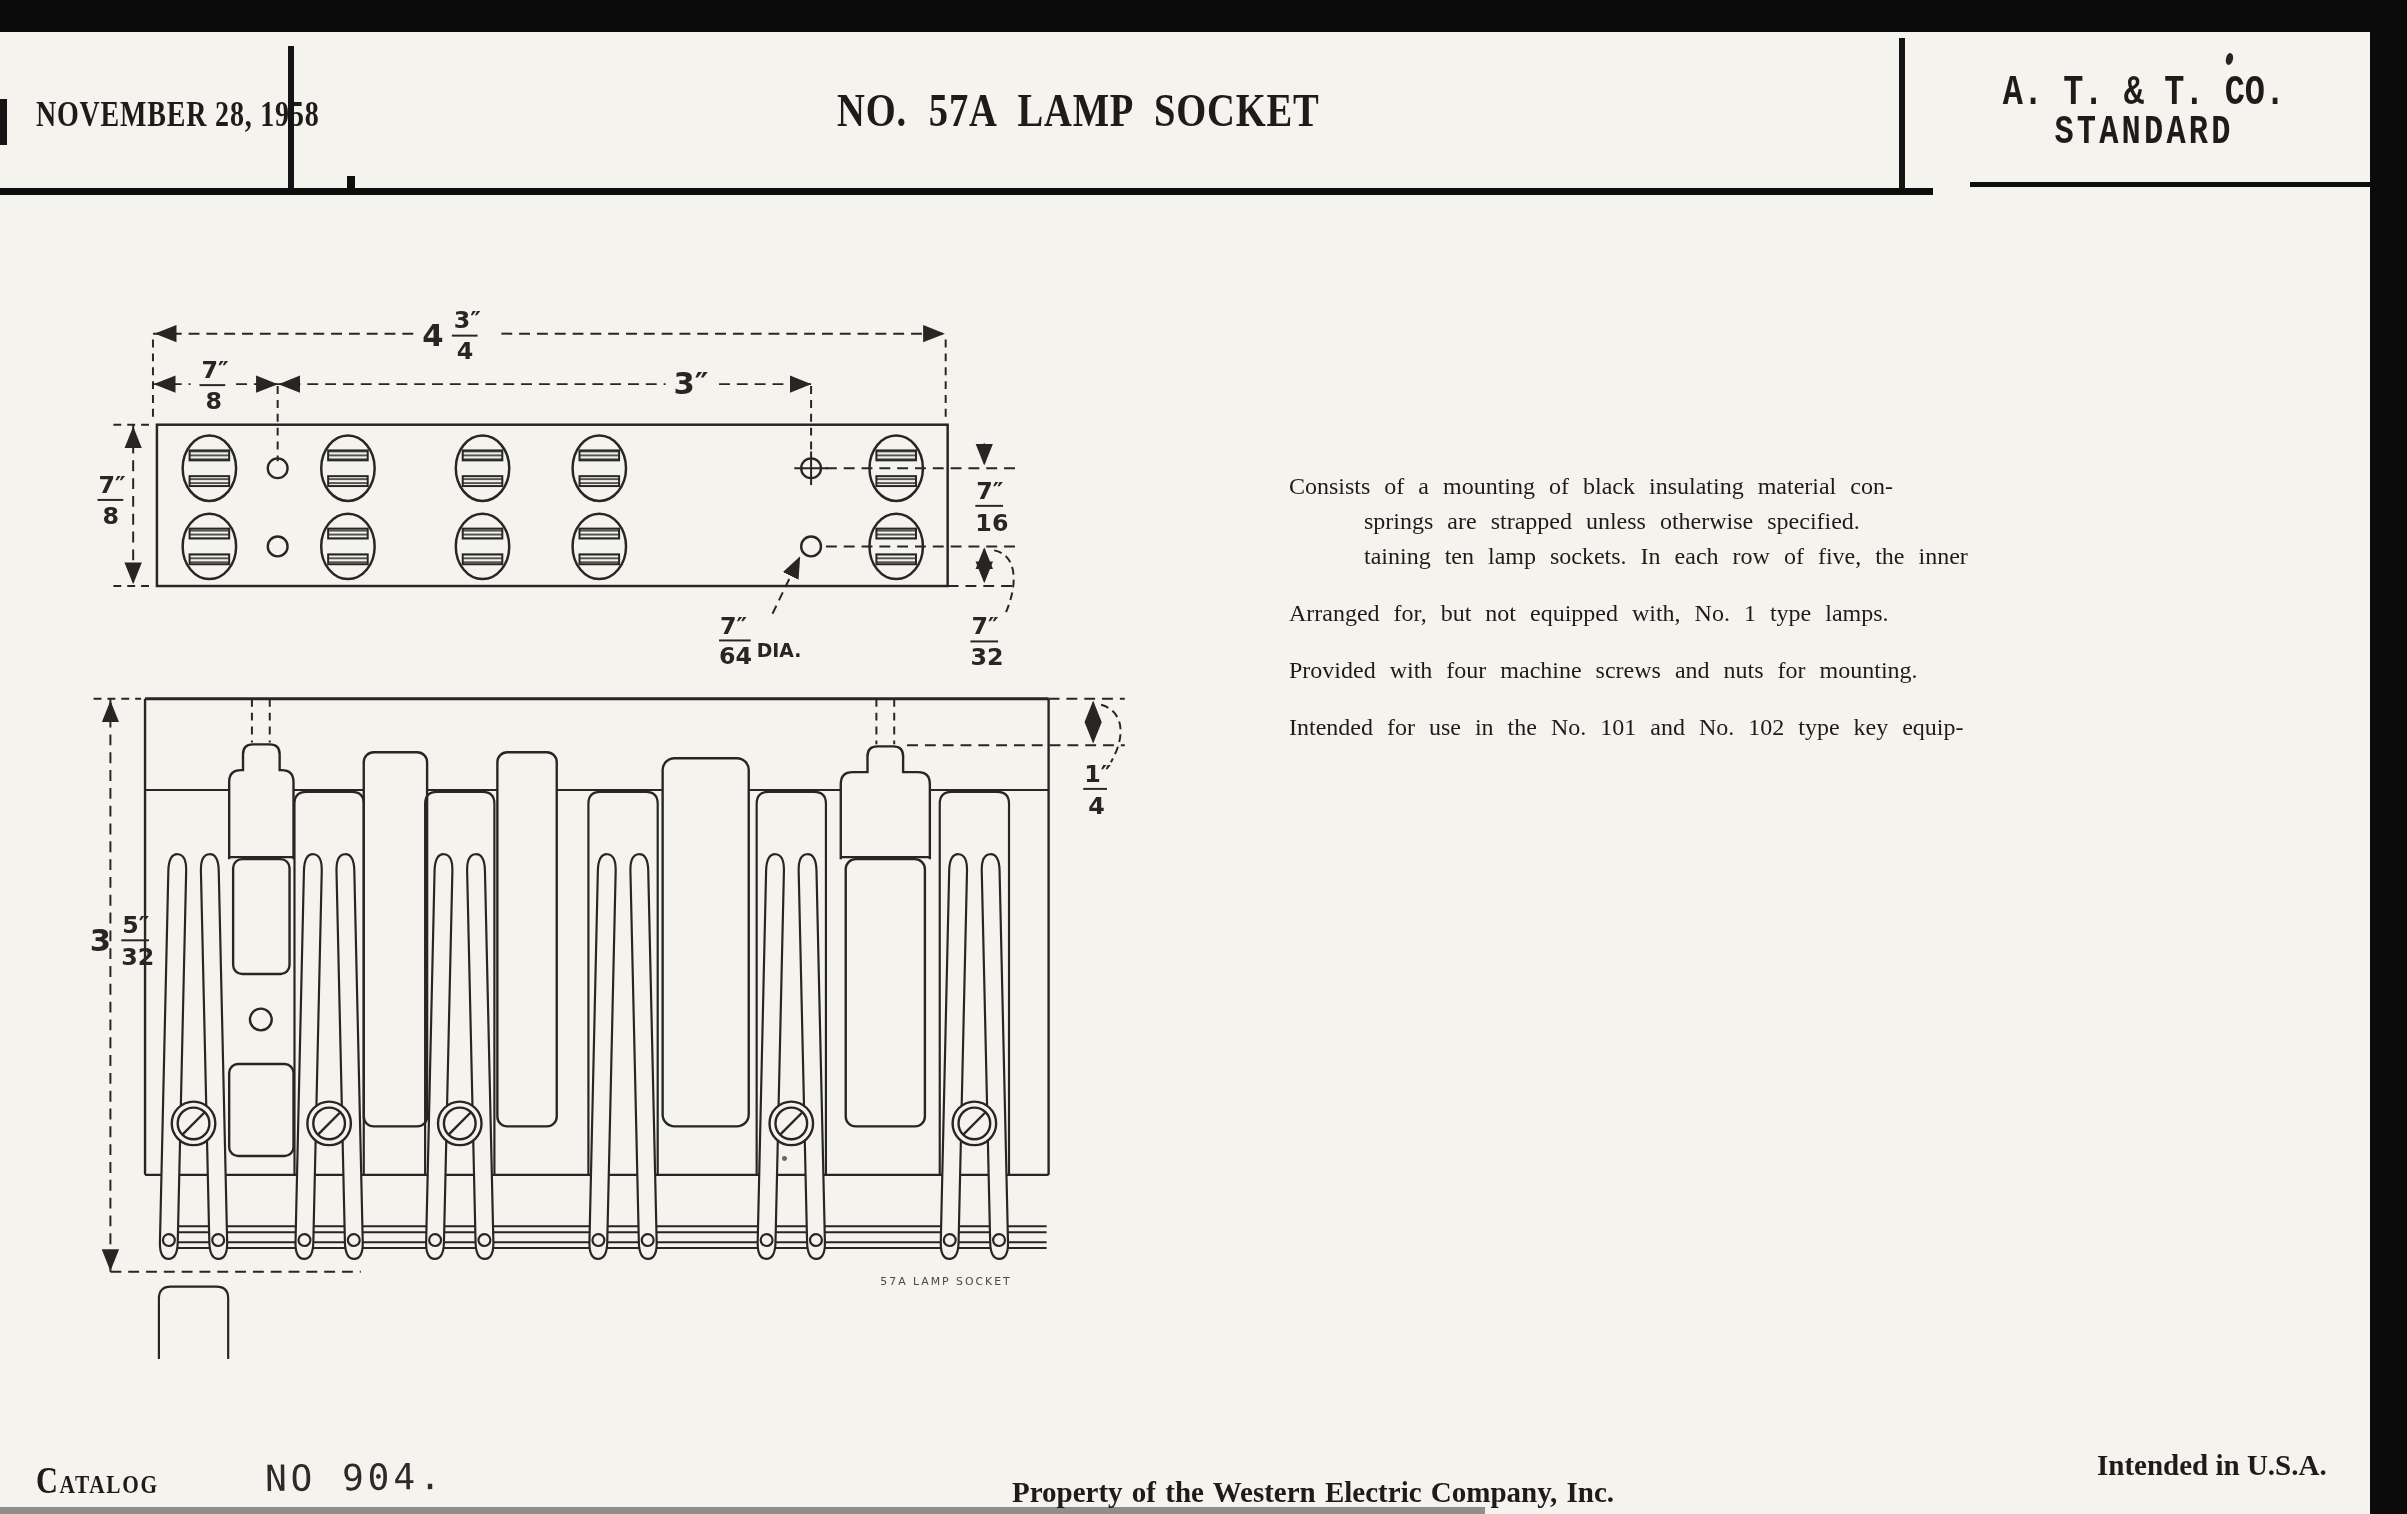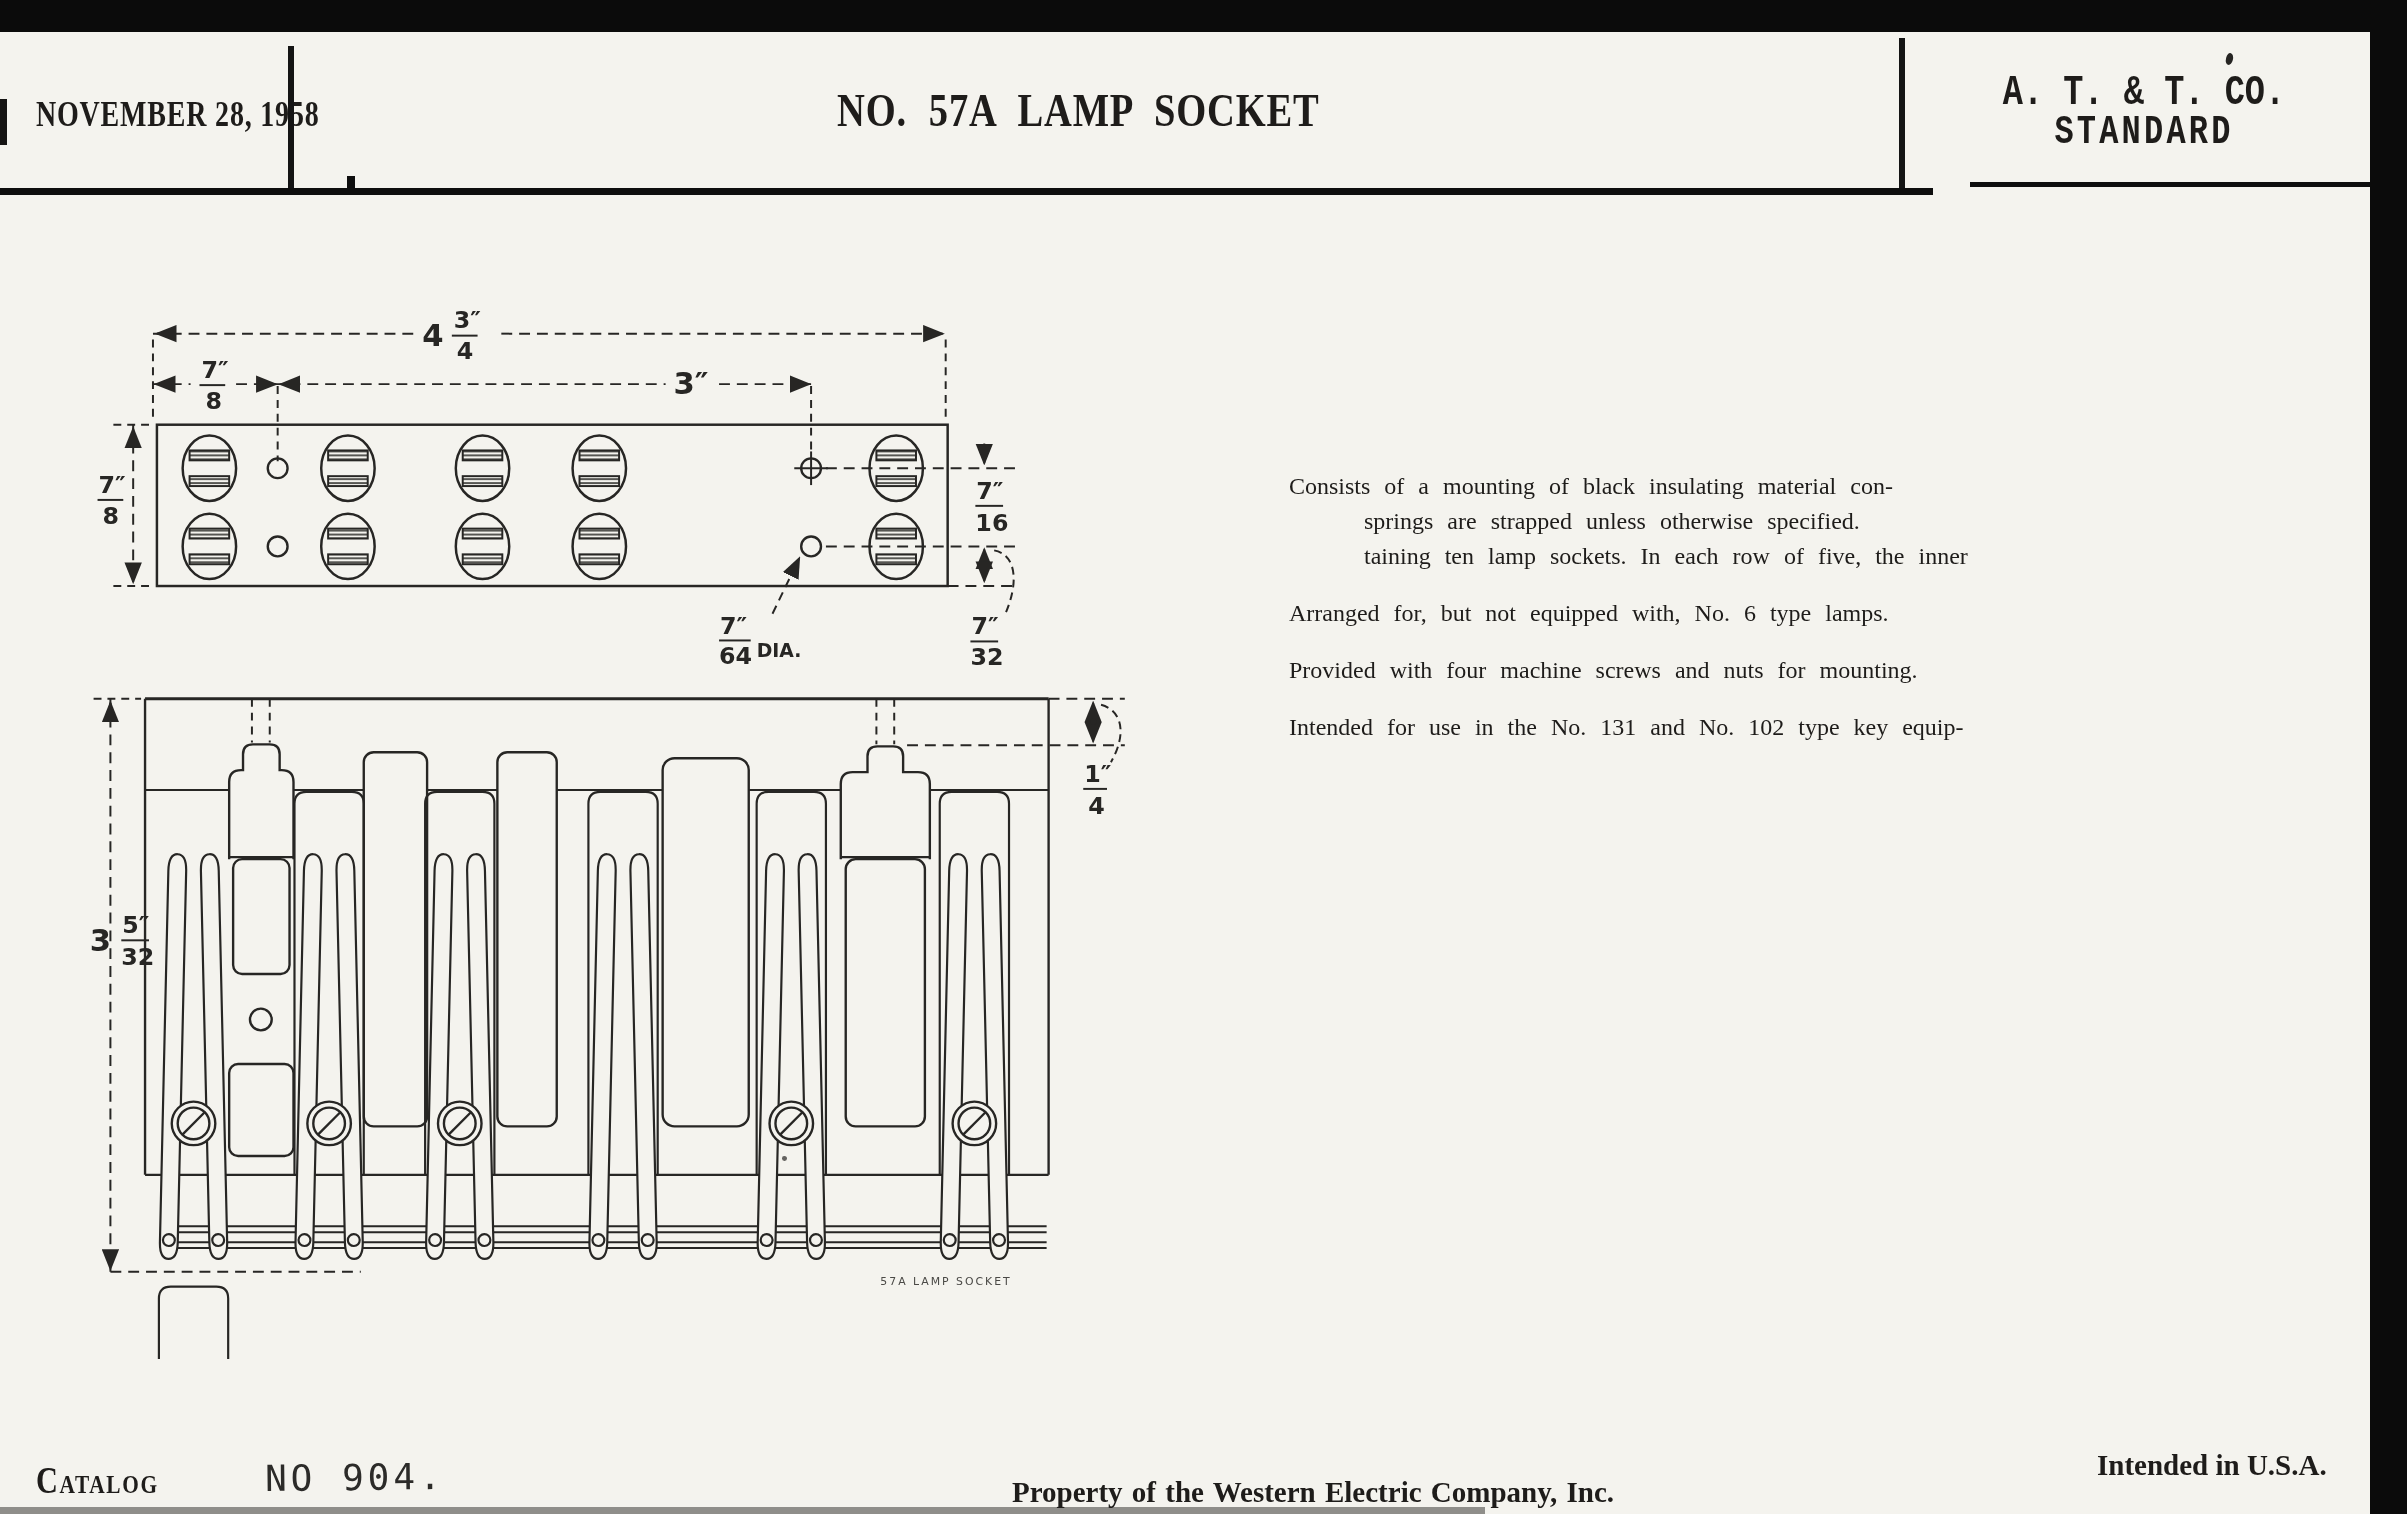--- a/index.html
+++ b/index.html
@@ -73,27 +73,27 @@
 <div class="abs rule2"></div>
 <div class="abs rule-tick"></div>
 
 <div class="abs desc">
   <div class="para">
       <div>Consists of a mounting of black insulating material con-</div>
       <div class="cont">springs are strapped unless otherwise specified.</div>
       <div class="cont">taining ten lamp sockets.  In each row of five, the inner</div>
     </div>
   <div class="para">
-      <div>Arranged for, but not equipped with, No. 6 type lamps.</div>
+      <div>Arranged for, but not equipped with, No. 1 type lamps.</div>
     </div>
   <div class="para">
       <div>Provided with four machine screws and nuts for mounting.</div>
     </div>
   <div class="para">
-      <div>Intended for use in the No. 131 and No. 102 type key equip-</div>
+      <div>Intended for use in the No. 101 and No. 102 type key equip-</div>
     </div>
 </div>
 
 <svg class="abs fig" viewBox="0 0 1160 1075">
   <defs>
     <marker id="ah" viewBox="0 0 10 8" refX="9" refY="4" markerWidth="11" markerHeight="9" orient="auto">
       <path d="M0 0 L10 4 L0 8 Z" fill="#272624"></path>
     </marker>
     <pattern id="hz" width="6" height="4" patternUnits="userSpaceOnUse">
       <line x1="0" y1="2" x2="6" y2="2" stroke="#3a3936" stroke-width="1.7"></line>

